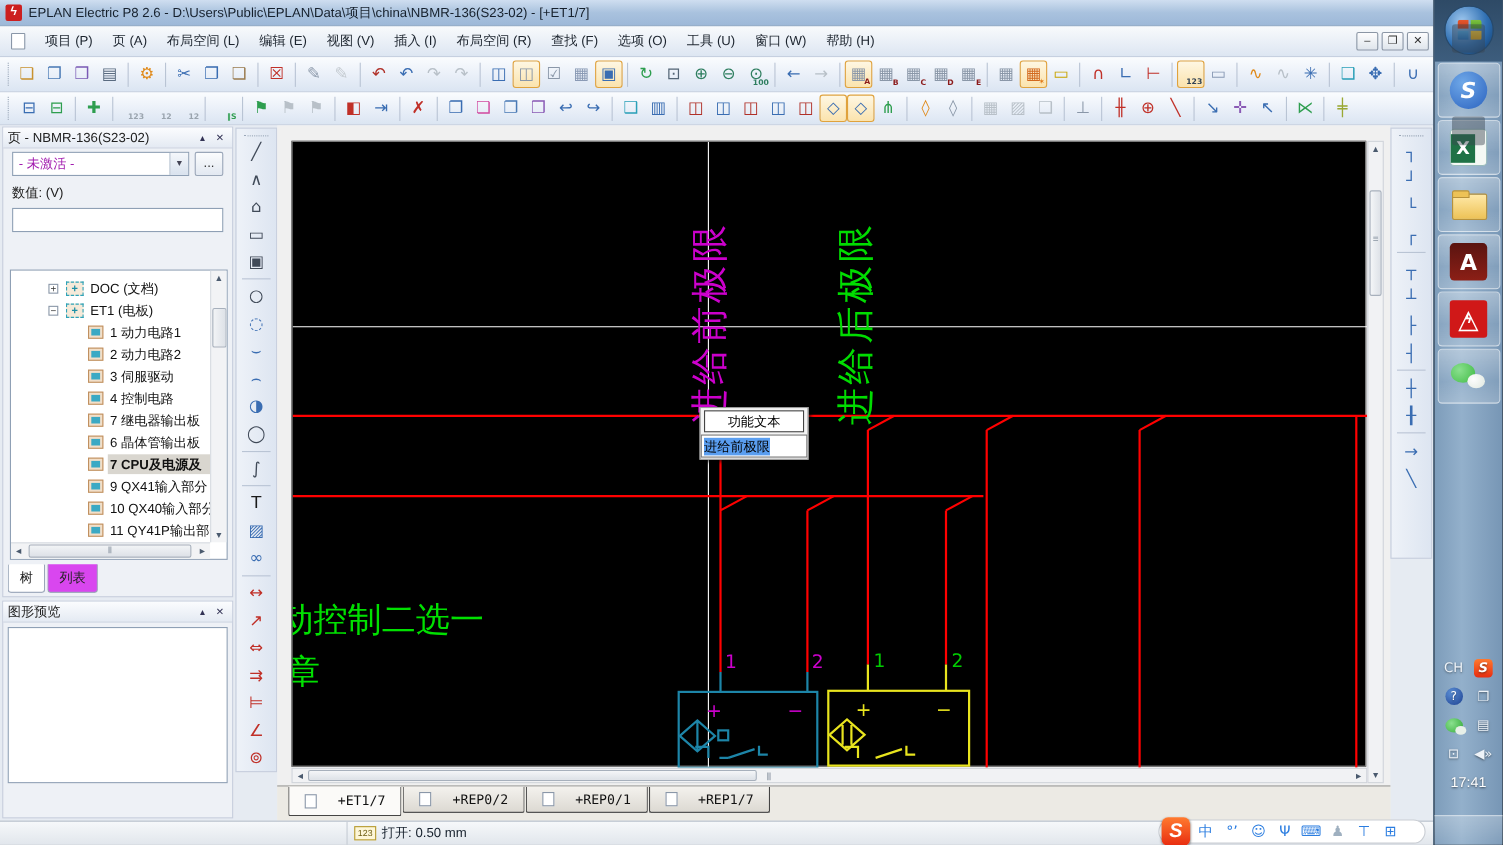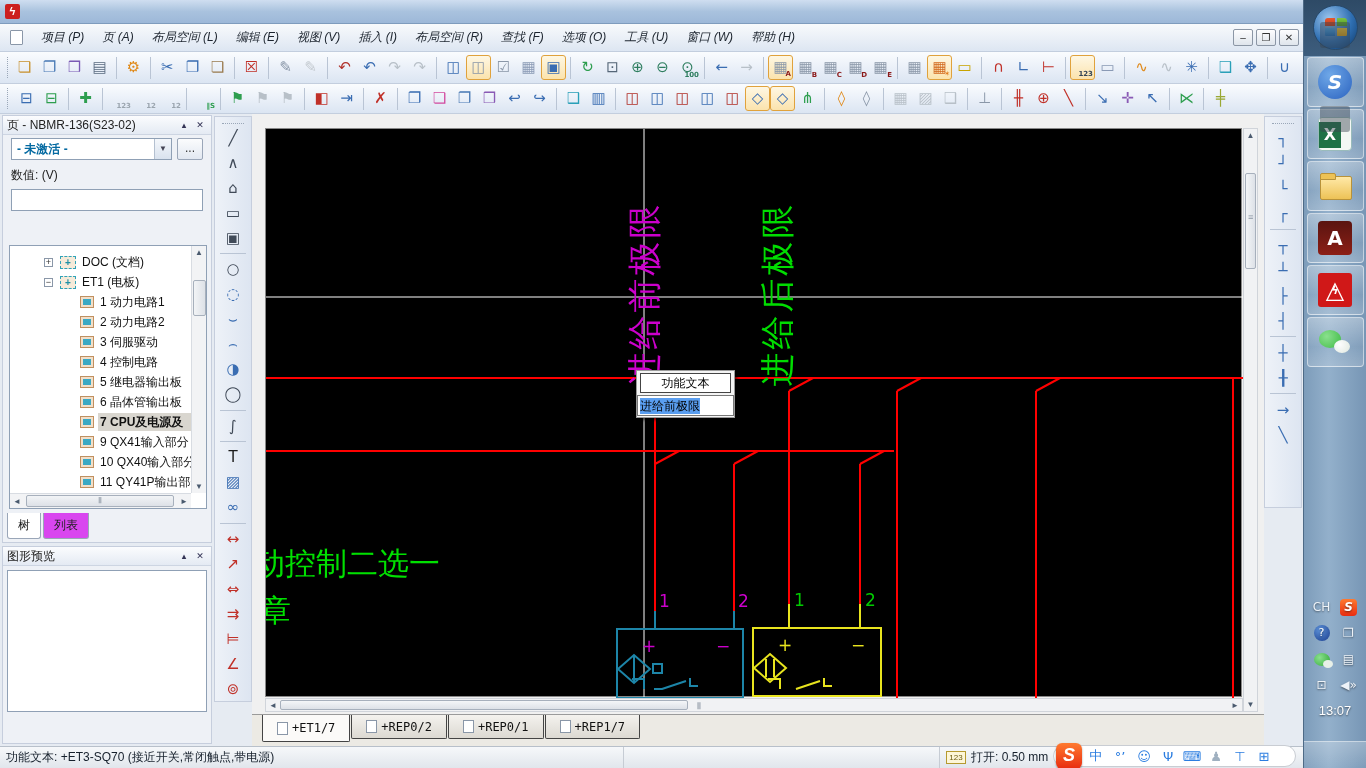--- a/index.html
+++ b/index.html
@@ -11,21 +11,21 @@
   #titlebar { position:absolute; left:0; top:0; width:100%; height:24px;
     background:linear-gradient(#cfdef0,#a9c2de 50%,#9db8d8); display:flex; align-items:center;
     border-bottom:1px solid #7f9cbd; }
   #eplan-logo { width:15px; height:15px; margin:0 6px 0 5px; background:#cc1f1f; border-radius:2px;
     color:#fff; font-size:11px; text-align:center; line-height:14px; font-weight:bold; }
   #title-text { color:#16202c; font-size:12px; }
 
   
   #menubar { position:absolute; left:0; top:24px; width:100%; height:28px;
     background:linear-gradient(#f8fafc,#e8eef6 60%,#dde6f2); border-bottom:1px solid #c3cede;
-    display:flex; align-items:center;font-style:italic; }
+    display:flex; align-items:center; }
   #mdi-doc-icon { width:13px; height:15px; border:1px solid #8a97a8; background:#fff; margin:0 9px 0 10px;
     border-radius:1px; }
   .menu-item { padding:4px 9px; color:#1c242e; white-space:nowrap; }
   #winbtns { position:absolute; right:4px; top:5px; display:flex; gap:3px; }
   .wbtn { width:20px; height:17px; border:1px solid #8b96a5; background:linear-gradient(#fdfdfe,#dfe5ec);
     border-radius:2px; font-size:10px; line-height:15px; text-align:center; color:#333; }
 
   
   .toolbar { position:absolute; left:0; width:100%; display:flex; align-items:center;
     background:linear-gradient(#fafcfe,#e9eff8 55%,#dbe5f2); border-bottom:1px solid #c3cede; padding-left:6px; }
@@ -47,21 +47,21 @@
   .panel { position:absolute; background:#eef1f6; border:1px solid #c6cedd; }
   #pages-panel { left:2px; top:1px; width:210px; height:428px; }
   .phead { height:19px; background:linear-gradient(#fbfcfe,#e4eaf3); border-bottom:1px solid #cdd5e2;
     display:flex; align-items:center; padding:0 4px; color:#222; }
   .phead .ttl { flex:1; font-size:12px; }
   .phbtn { width:14px; height:13px; font-size:9px; line-height:12px; text-align:center; color:#335;
     margin-left:2px; }
   .plabel { padding:7px 8px 2px 8px; color:#222; }
   #filter-row { display:flex; margin:3px 8px 0 8px; gap:5px; }
   #filter-combo { flex:1; height:22px; background:#fff; border:1px solid #8fa0b5; display:flex; align-items:center; }
-  #filter-combo .cv { flex:1; padding-left:5px; color:#0369a1;font-weight:bold; }
+  #filter-combo .cv { flex:1; padding-left:5px; color:#a21caf; }
   #combo-arrow { width:17px; height:100%; background:linear-gradient(#f4f7fb,#d9e2ee); border-left:1px solid #b4c0d0;
     font-size:8px; color:#445; text-align:center; line-height:20px; }
   #browse-btn { width:26px; height:22px; border:1px solid #9aa6b8; background:linear-gradient(#fbfcfd,#e2e8f1);
     text-align:center; line-height:18px; color:#333; border-radius:2px; }
   #value-input { margin:3px 8px 0 8px; height:22px; background:#fff; border:1px solid #8fa0b5; }
 
   
   #tree-box { position:absolute; left:6px; top:129px; width:198px; height:264px; background:#fff;
     border:1px solid #8fa0b5; overflow:hidden; }
   .trow { height:20px; display:flex; align-items:center; position:relative; white-space:nowrap; }
@@ -132,21 +132,21 @@
     border:1px solid #9a9a9a; box-shadow:2px 2px 3px rgba(0,0,0,.6); z-index:4; }
   #fx-tooltip .hd { margin:2px 3px 0 3px; height:20px; background:#fff; border:1px solid #444;
     text-align:center; line-height:18px; color:#000; }
   #fx-tooltip .val { margin:2px 0 0 0; height:21px; background:#fff; border:1px solid #777;
     display:flex; align-items:center; padding-left:2px; }
   #fx-tooltip .val span { background:#5a9ef0; color:#000; line-height:16px; }
 
   
   #sheet-tabs { position:absolute; left:0; top:600px; width:1012px; height:32px; background:#eceae4;
     border-top:1px solid #9a9a9a; display:flex; align-items:flex-start; padding-left:10px; }
-  .stab { display:flex; align-items:center; gap:4px; border:1px solid #444; border-top:none;
+  .stab { display:flex; align-items:center; gap:19px; border:1px solid #444; border-top:none;
     background:linear-gradient(#f4f2ee,#dcd9d2); padding:0 14px; height:24px; margin-right:1px;
     font-family:"DejaVu Sans Mono","Liberation Mono",monospace; color:#111; border-radius:0 0 2px 2px; }
   .stab.active { background:#fbfaf8; height:27px; }
   .stab .pg { width:11px; height:13px; background:#fff; border:1px solid #8a97a8; }
 
   
   #statusbar { position:absolute; left:0; top:746px; width:100%; height:22px;
     background:linear-gradient(#f6f8fa,#e1e6ec); border-top:1px solid #b8c0ca; display:flex; align-items:center; }
   .scell { height:100%; display:flex; align-items:center; padding:0 6px; border-right:1px solid #c6ccd4;
     color:#16202c; white-space:nowrap; }
@@ -221,20 +221,21 @@
   svg text { font-family:"DejaVu Sans","Liberation Sans",sans-serif; }
   .cadnum { font-family:"DejaVu Sans Mono",monospace; }
 </style>
 </head>
 <body>
 
 <div id="app">
 
   <div id="titlebar">
     <div id="eplan-logo">ϟ</div>
+    <div id="title-text">EPLAN Electric P8 2.6 - D:\Users\Public\EPLAN\Data\项目\china\NBMR-136(S23-02) - [+ET1/7]</div>
   </div>
 
   <div id="menubar">
     <div id="mdi-doc-icon"></div>
     <div id="menu-items" style="display:flex;">
         <span class="menu-item">项目 (P)</span>
         <span class="menu-item">页 (A)</span>
         <span class="menu-item">布局空间 (L)</span>
         <span class="menu-item">编辑 (E)</span>
         <span class="menu-item">视图 (V)</span>
@@ -624,21 +625,21 @@
             <div class="trow child">
               <span class="ticon-page">
                 <i></i>
               </span>
               <span class="tlabel">4 控制电路</span>
             </div>
             <div class="trow child">
               <span class="ticon-page">
                 <i></i>
               </span>
-              <span class="tlabel">5 继电器输出板</span>
+              <span class="tlabel">7 继电器输出板</span>
             </div>
             <div class="trow child">
               <span class="ticon-page">
                 <i></i>
               </span>
               <span class="tlabel">6 晶体管输出板</span>
             </div>
             <div class="trow child sel">
               <span class="ticon-page">
                 <i></i>
@@ -894,21 +895,20 @@
         <div class="vbtn">
           <span class="g" style="color: rgb(58, 109, 178);">→</span>
         </div>
         <div class="vbtn">
           <span class="g" style="color: rgb(58, 109, 178);">╲</span>
         </div>
       </div>
   </div>
 
   <div id="statusbar">
-    <div id="scell-1" class="scell">功能文本: +ET3-SQ70 (接近开关,常闭触点,带电源)</div>
     <div id="scell-2" class="scell"></div>
     <div class="scell" style="border-right:none;">
       <span id="num-icon">123</span>
       <span>打开: 0.50 mm</span>
     </div>
   </div>
 </div>
 
 <div id="ime-bar">
     <span class="ime-s">S</span>
@@ -953,15 +953,15 @@
   <div id="tray">
       <div class="tray-ic">CH</div>
       <div class="tr-sogou tray-ic">S</div>
       <div class="tr-help tray-ic">?</div>
       <div class="tray-ic">❐</div>
       <div class="tr-wechat tray-ic"></div>
       <div class="tray-ic">▤</div>
       <div class="tray-ic">⊡</div>
       <div class="tray-ic">◀»</div>
     </div>
-  <div id="clock">13:07</div>
+  <div id="clock">17:41</div>
   <div id="show-desktop"></div>
 </div>
 
 </body></html>

